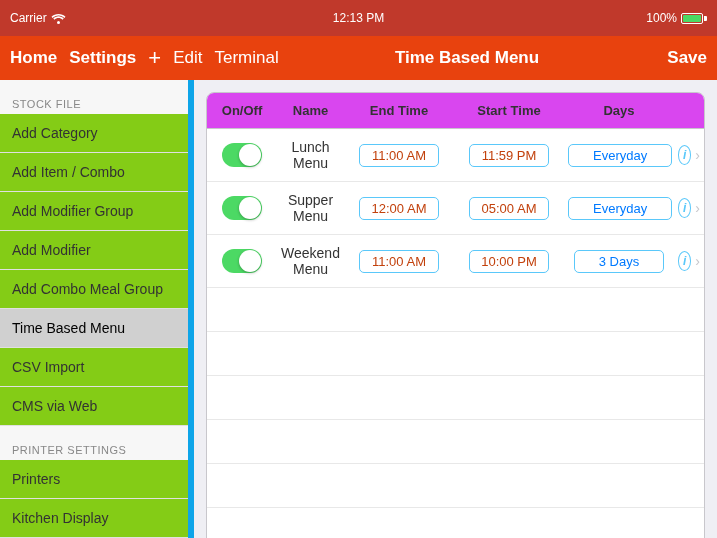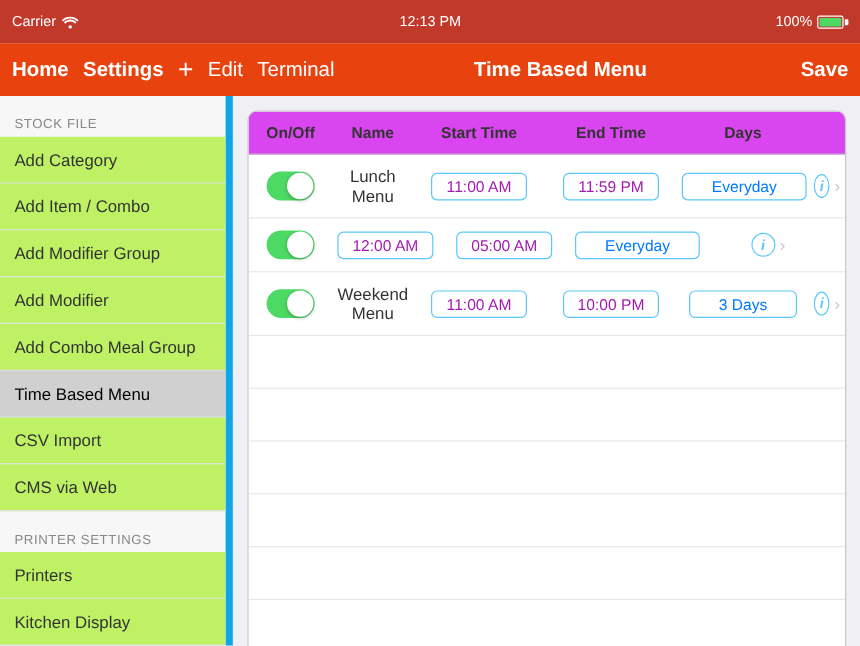--- a/index.html
+++ b/index.html
@@ -55,21 +55,21 @@
       font-weight: 400;
       letter-spacing: 0.5px;
       text-transform: uppercase;
     }
     .sidebar-item {
       padding: 11px 12px;
       font-size: 14px;
       color: #333;
       border-bottom: 1px solid #e0e0e0;
       cursor: pointer;
-      background: #bef264;
+      background: #84cc16;
     }
     .sidebar-item.active {
       background: #d0d0d0;
       color: #000;
     }
 
     
     .content {
       flex: 1;
       padding: 12px;
@@ -144,21 +144,21 @@
       box-shadow: 0 1px 3px rgba(0,0,0,0.3);
     }
 
     
     .time-pill {
       display: inline-block;
       border: 1.5px solid #5ac8fa;
       border-radius: 5px;
       padding: 3px 10px;
       font-size: 13px;
-      color: #a21caf;
+      color: #c2410c;
       background: white;
       text-align: center;
       min-width: 80px;
     }
 
     
     .days-pill {
       display: inline-block;
       border: 1.5px solid #5ac8fa;
       border-radius: 5px;
@@ -318,22 +318,22 @@
     </div>
 
   </div>
 
   <div class="content">
     <div class="table-card">
 
       <div class="table-header">
         <div class="table-header-cell">On/Off</div>
         <div class="table-header-cell">Name</div>
+        <div class="table-header-cell">End Time</div>
         <div class="table-header-cell">Start Time</div>
-        <div class="table-header-cell">End Time</div>
         <div class="table-header-cell">Days</div>
         <div class="table-header-cell"></div>
       </div>
 
       <div class="table-row">
         <div class="table-row-cell toggle">
           <div class="toggle-track">
             <div class="toggle-thumb"></div>
           </div>
         </div>
@@ -352,20 +352,21 @@
           <span class="chevron-right">›</span>
         </div>
       </div>
 
       <div class="table-row">
         <div class="table-row-cell toggle">
           <div class="toggle-track">
             <div class="toggle-thumb"></div>
           </div>
         </div>
+        <div class="table-row-cell">Supper Menu</div>
         <div class="table-row-cell">
           <span class="time-pill">12:00 AM</span>
         </div>
         <div class="table-row-cell">
           <span class="time-pill">05:00 AM</span>
         </div>
         <div class="table-row-cell">
           <span class="days-pill">Everyday</span>
         </div>
         <div class="table-row-cell info-cell">

